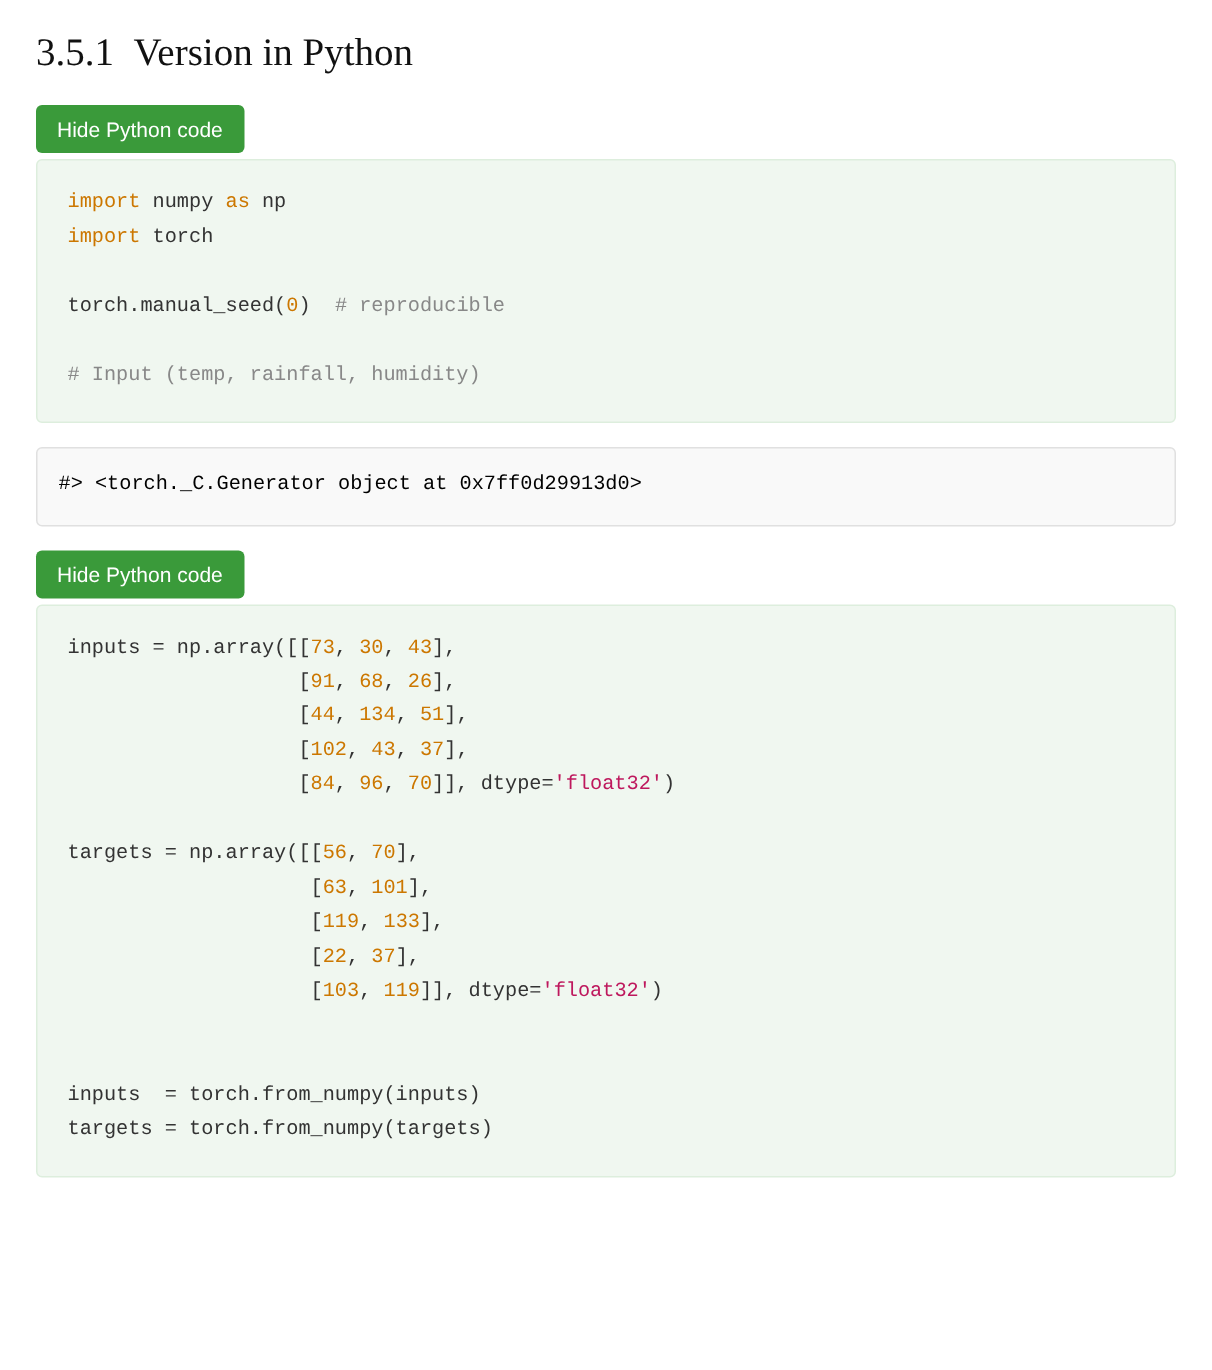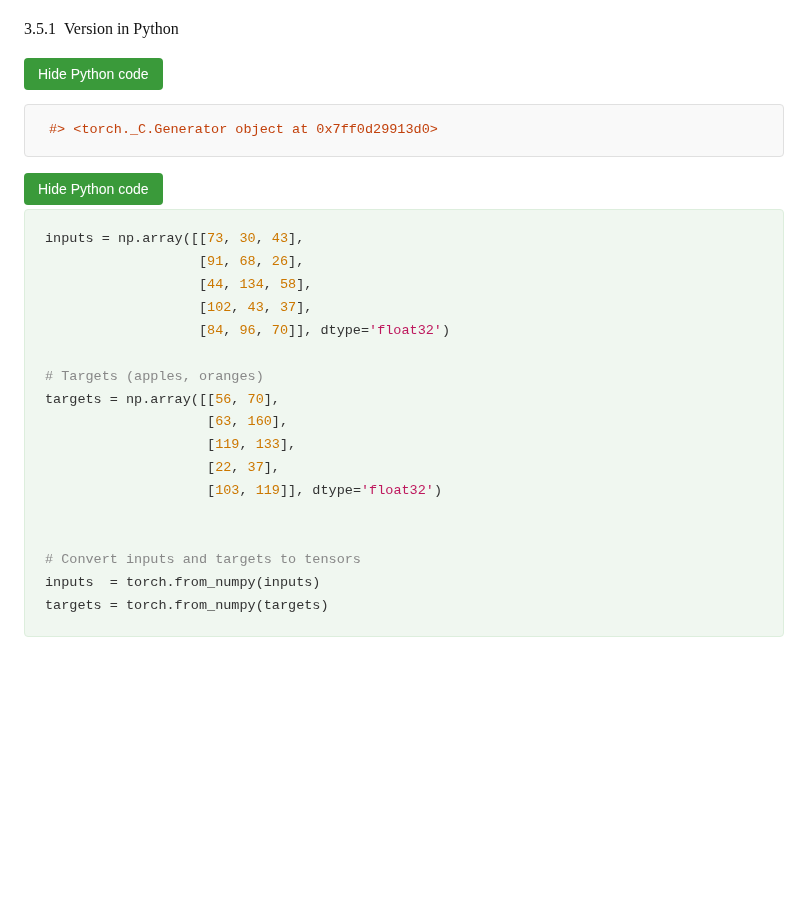--- a/index.html
+++ b/index.html
@@ -5,21 +5,21 @@
     * { box-sizing: border-box; margin: 0; padding: 0; }
     body {
       font-family: Georgia, 'Times New Roman', serif;
       background: #fff;
       color: #333;
       padding: 20px 24px;
       max-width: 808px;
     }
 
     .page-title {
-      font-size: 16px;
+      font-size: 26px;
       font-weight: bold;
       margin-bottom: 20px;
       color: #111;
     }
     .page-title span {
       font-weight: normal;
     }
 
     .hide-btn {
       display: inline-block;
@@ -43,66 +43,70 @@
       line-height: 1.7;
       white-space: pre;
       margin-bottom: 16px;
       color: #333;
     }
 
     .output-block {
       background-color: #f9f9f9;
       border: 1px solid #e0e0e0;
       border-radius: 4px;
-      padding: 14px 24px;
+      padding: 14px 14px;
       font-family: 'Courier New', Courier, monospace;
       font-size: 13.5px;
       line-height: 1.7;
       white-space: pre;
       margin-bottom: 16px;
-      color: #c2410c;
+      color: #000000;
     }
 
     .kw-import { color: #cc7700; font-weight: normal; }
     .kw-as { color: #cc7700; }
     .num { color: #cc7700; }
     .str { color: #be185d; font-weight: normal; }
     .comment { color: #888; }
 
-    .section { margin-bottom: 10px; }
+    .section { }
   </style>
 </head>
 <body>
 
 <div class="page-title">
   <span>3.5.1</span>&nbsp;&nbsp;<span>Version in Python</span>
 </div>
 
 <div class="section">
   <button class="hide-btn">Hide Python code</button>
 
+  <div class="code-block"><span class="kw-import">import</span> numpy <span class="kw-as">as</span> np
+<span class="kw-import">import</span> torch
+
+torch.manual_seed(<span class="num">0</span>)  <span class="comment"># reproducible</span>
+
+<span class="comment"># Input (temp, rainfall, humidity)</span></div>
 </div>
 
 <div class="section">
   <div class="output-block">#&gt; &lt;torch._C.Generator object at 0x7ff0d29913d0&gt;</div>
 </div>
 
 <div class="section">
   <button class="hide-btn">Hide Python code</button>
 
   <div class="code-block">inputs = np.array([[<span class="num">73</span>, <span class="num">30</span>, <span class="num">43</span>],
                    [<span class="num">91</span>, <span class="num">68</span>, <span class="num">26</span>],
-                   [<span class="num">44</span>, <span class="num">134</span>, <span class="num">58</span>],
+                   [<span class="num">44</span>, <span class="num">134</span>, <span class="num">51</span>],
                    [<span class="num">102</span>, <span class="num">43</span>, <span class="num">37</span>],
                    [<span class="num">84</span>, <span class="num">96</span>, <span class="num">70</span>]], dtype=<span class="str">'float32'</span>)
 
-<span class="comment"># Targets (apples, oranges)</span>
 targets = np.array([[<span class="num">56</span>, <span class="num">70</span>],
-                    [<span class="num">63</span>, <span class="num">160</span>],
+                    [<span class="num">63</span>, <span class="num">101</span>],
                     [<span class="num">119</span>, <span class="num">133</span>],
                     [<span class="num">22</span>, <span class="num">37</span>],
                     [<span class="num">103</span>, <span class="num">119</span>]], dtype=<span class="str">'float32'</span>)
 
 
-<span class="comment"># Convert inputs and targets to tensors</span>
 inputs  = torch.from_numpy(inputs)
 targets = torch.from_numpy(targets)</div>
 </div>
 
 </body></html>

